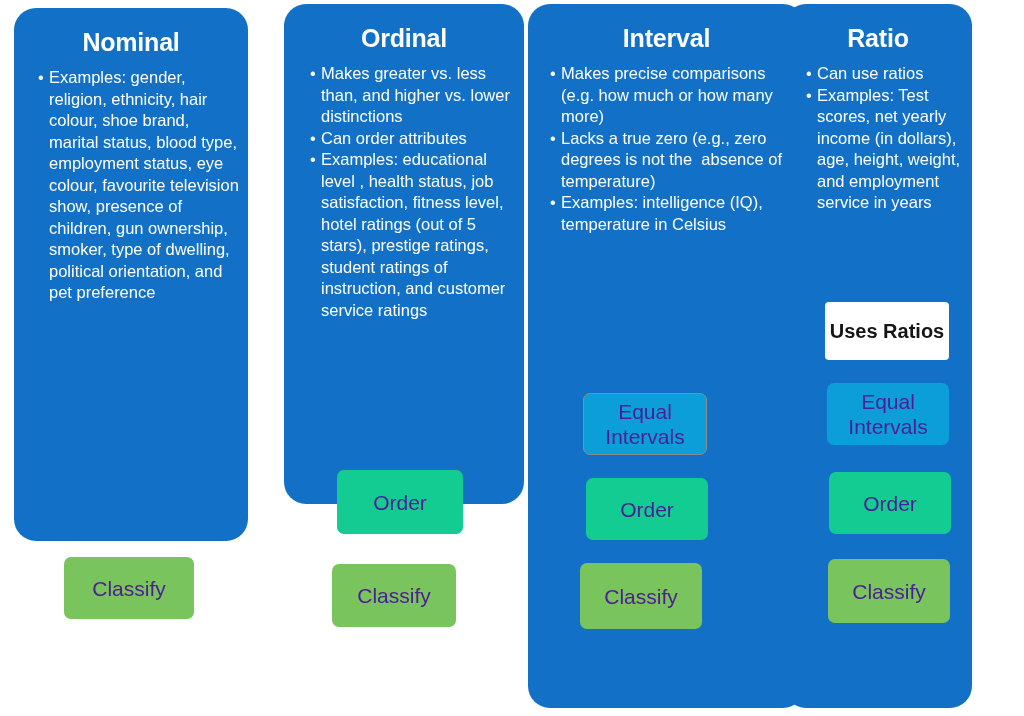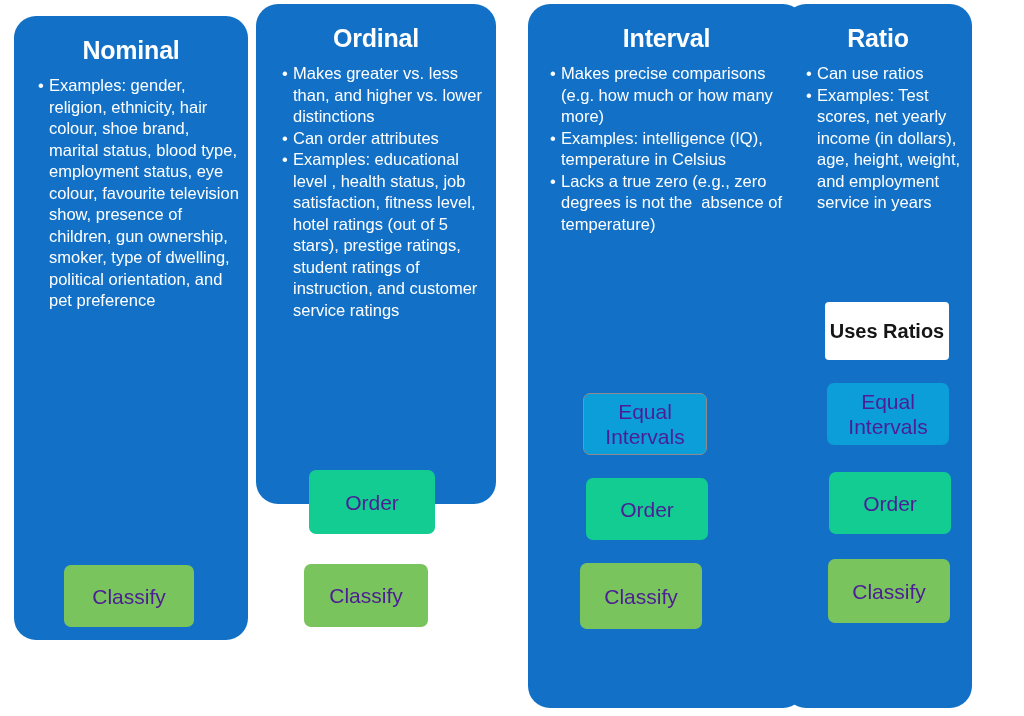--- a/index.html
+++ b/index.html
@@ -79,22 +79,22 @@
   .btn.ratios   {
     background: #ffffff;
     color: #151515;
     border-radius: 4px;
     font-weight: bold;
     font-size: 20px;
   }
   .btn.bordered { border: 1.5px solid #8c8c8c; }
 
   
-  #panel-nominal  { left: 14px;  top: 16px; width: 234px; height: 624px; }
-  #panel-ordinal  { left: 256px; top: 4px; width: 240px; height: 500px; }
+  #panel-nominal  { left: 14px;  top: 8px; width: 234px; height: 533px; }
+  #panel-ordinal  { left: 284px; top: 4px; width: 240px; height: 500px; }
   #panel-interval { left: 528px; top: 4px; width: 277px; height: 704px; }
   #panel-ratio    { left: 784px; top: 4px; width: 188px; height: 704px; }
 
   #panel-nominal  .bullets { margin: 11px 6px 0 24px; }
   #panel-ordinal  .bullets { margin: 11px 6px 0 26px; }
   #panel-interval .bullets { margin: 11px 6px 0 22px; }
   #panel-ratio    .bullets { margin: 11px 6px 0 22px; }
 
   
   #btn-nominal-classify  { left: 50px;  top: 549px; width: 130px; height: 62px; }
@@ -132,22 +132,22 @@
       <li class="bullet">Examples: educational level , health status, job satisfaction, fitness level, hotel ratings (out of 5 stars), prestige ratings, student ratings of instruction, and customer service ratings</li>
     </ul>
     <div class="btn order" id="btn-ordinal-order">Order</div>
     <div class="btn classify" id="btn-ordinal-classify">Classify</div>
   </div>
 
   <div class="panel" id="panel-interval">
     <div class="panel-title">Interval</div>
     <ul class="bullets">
       <li class="bullet">Makes precise comparisons (e.g. how much or how many more)</li>
+      <li class="bullet">Lacks a true zero (e.g., zero degrees is not the  absence of temperature)</li>
       <li class="bullet">Examples: intelligence (IQ), temperature in Celsius</li>
-      <li class="bullet">Lacks a true zero (e.g., zero degrees is not the  absence of temperature)</li>
     </ul>
     <div class="btn equal bordered" id="btn-interval-equal">Equal Intervals</div>
     <div class="btn order" id="btn-interval-order">Order</div>
     <div class="btn classify" id="btn-interval-classify">Classify</div>
   </div>
 
   <div class="panel" id="panel-ratio">
     <div class="panel-title">Ratio</div>
     <ul class="bullets">
       <li class="bullet">Can use ratios</li>

